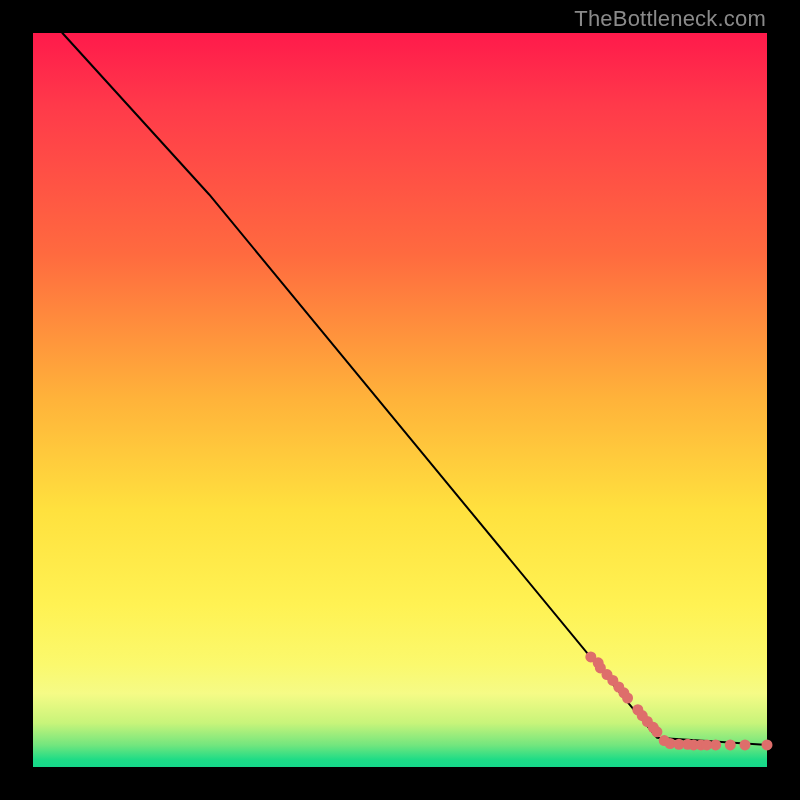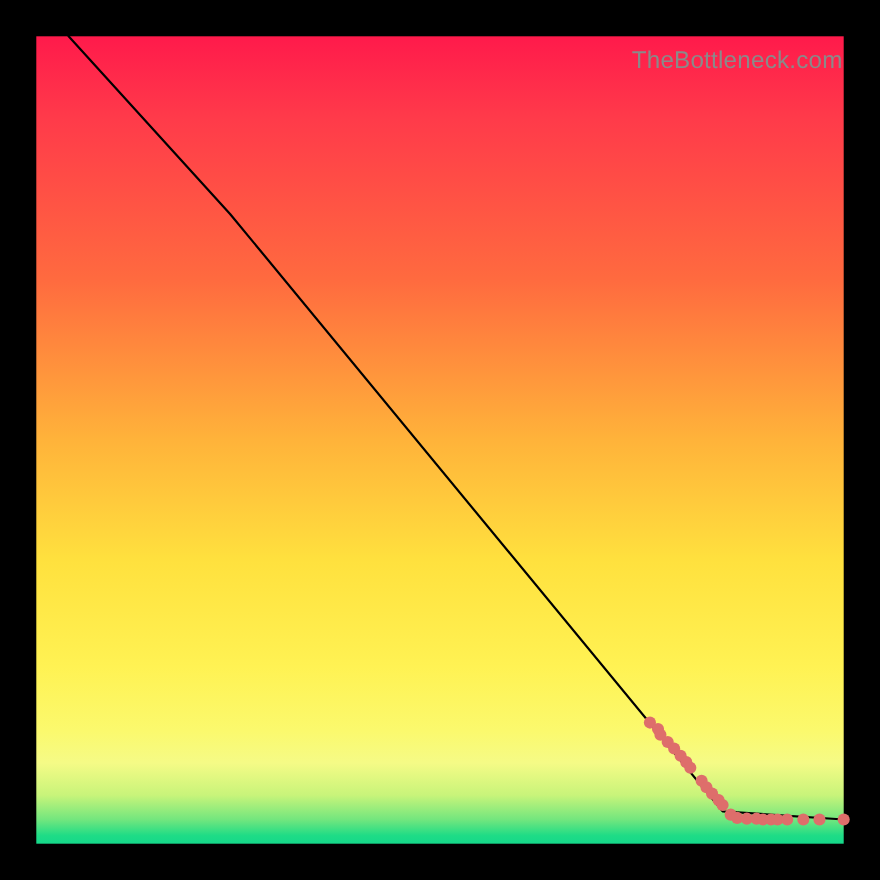--- a/index.html
+++ b/index.html
@@ -43,21 +43,20 @@
     );
   }
   .attribution {
     position: absolute;
     top: 6px;
     right: 34px;
     color: #8a8a8a;
     font-size: 22px;
     font-weight: 500;
     letter-spacing: 0.2px;
-    margin-top: 36px;
   }
   svg.overlay {
     position: absolute;
     left: 33px;
     top: 33px;
     width: 734px;
     height: 734px;
     overflow: visible;
   }
 </style>

